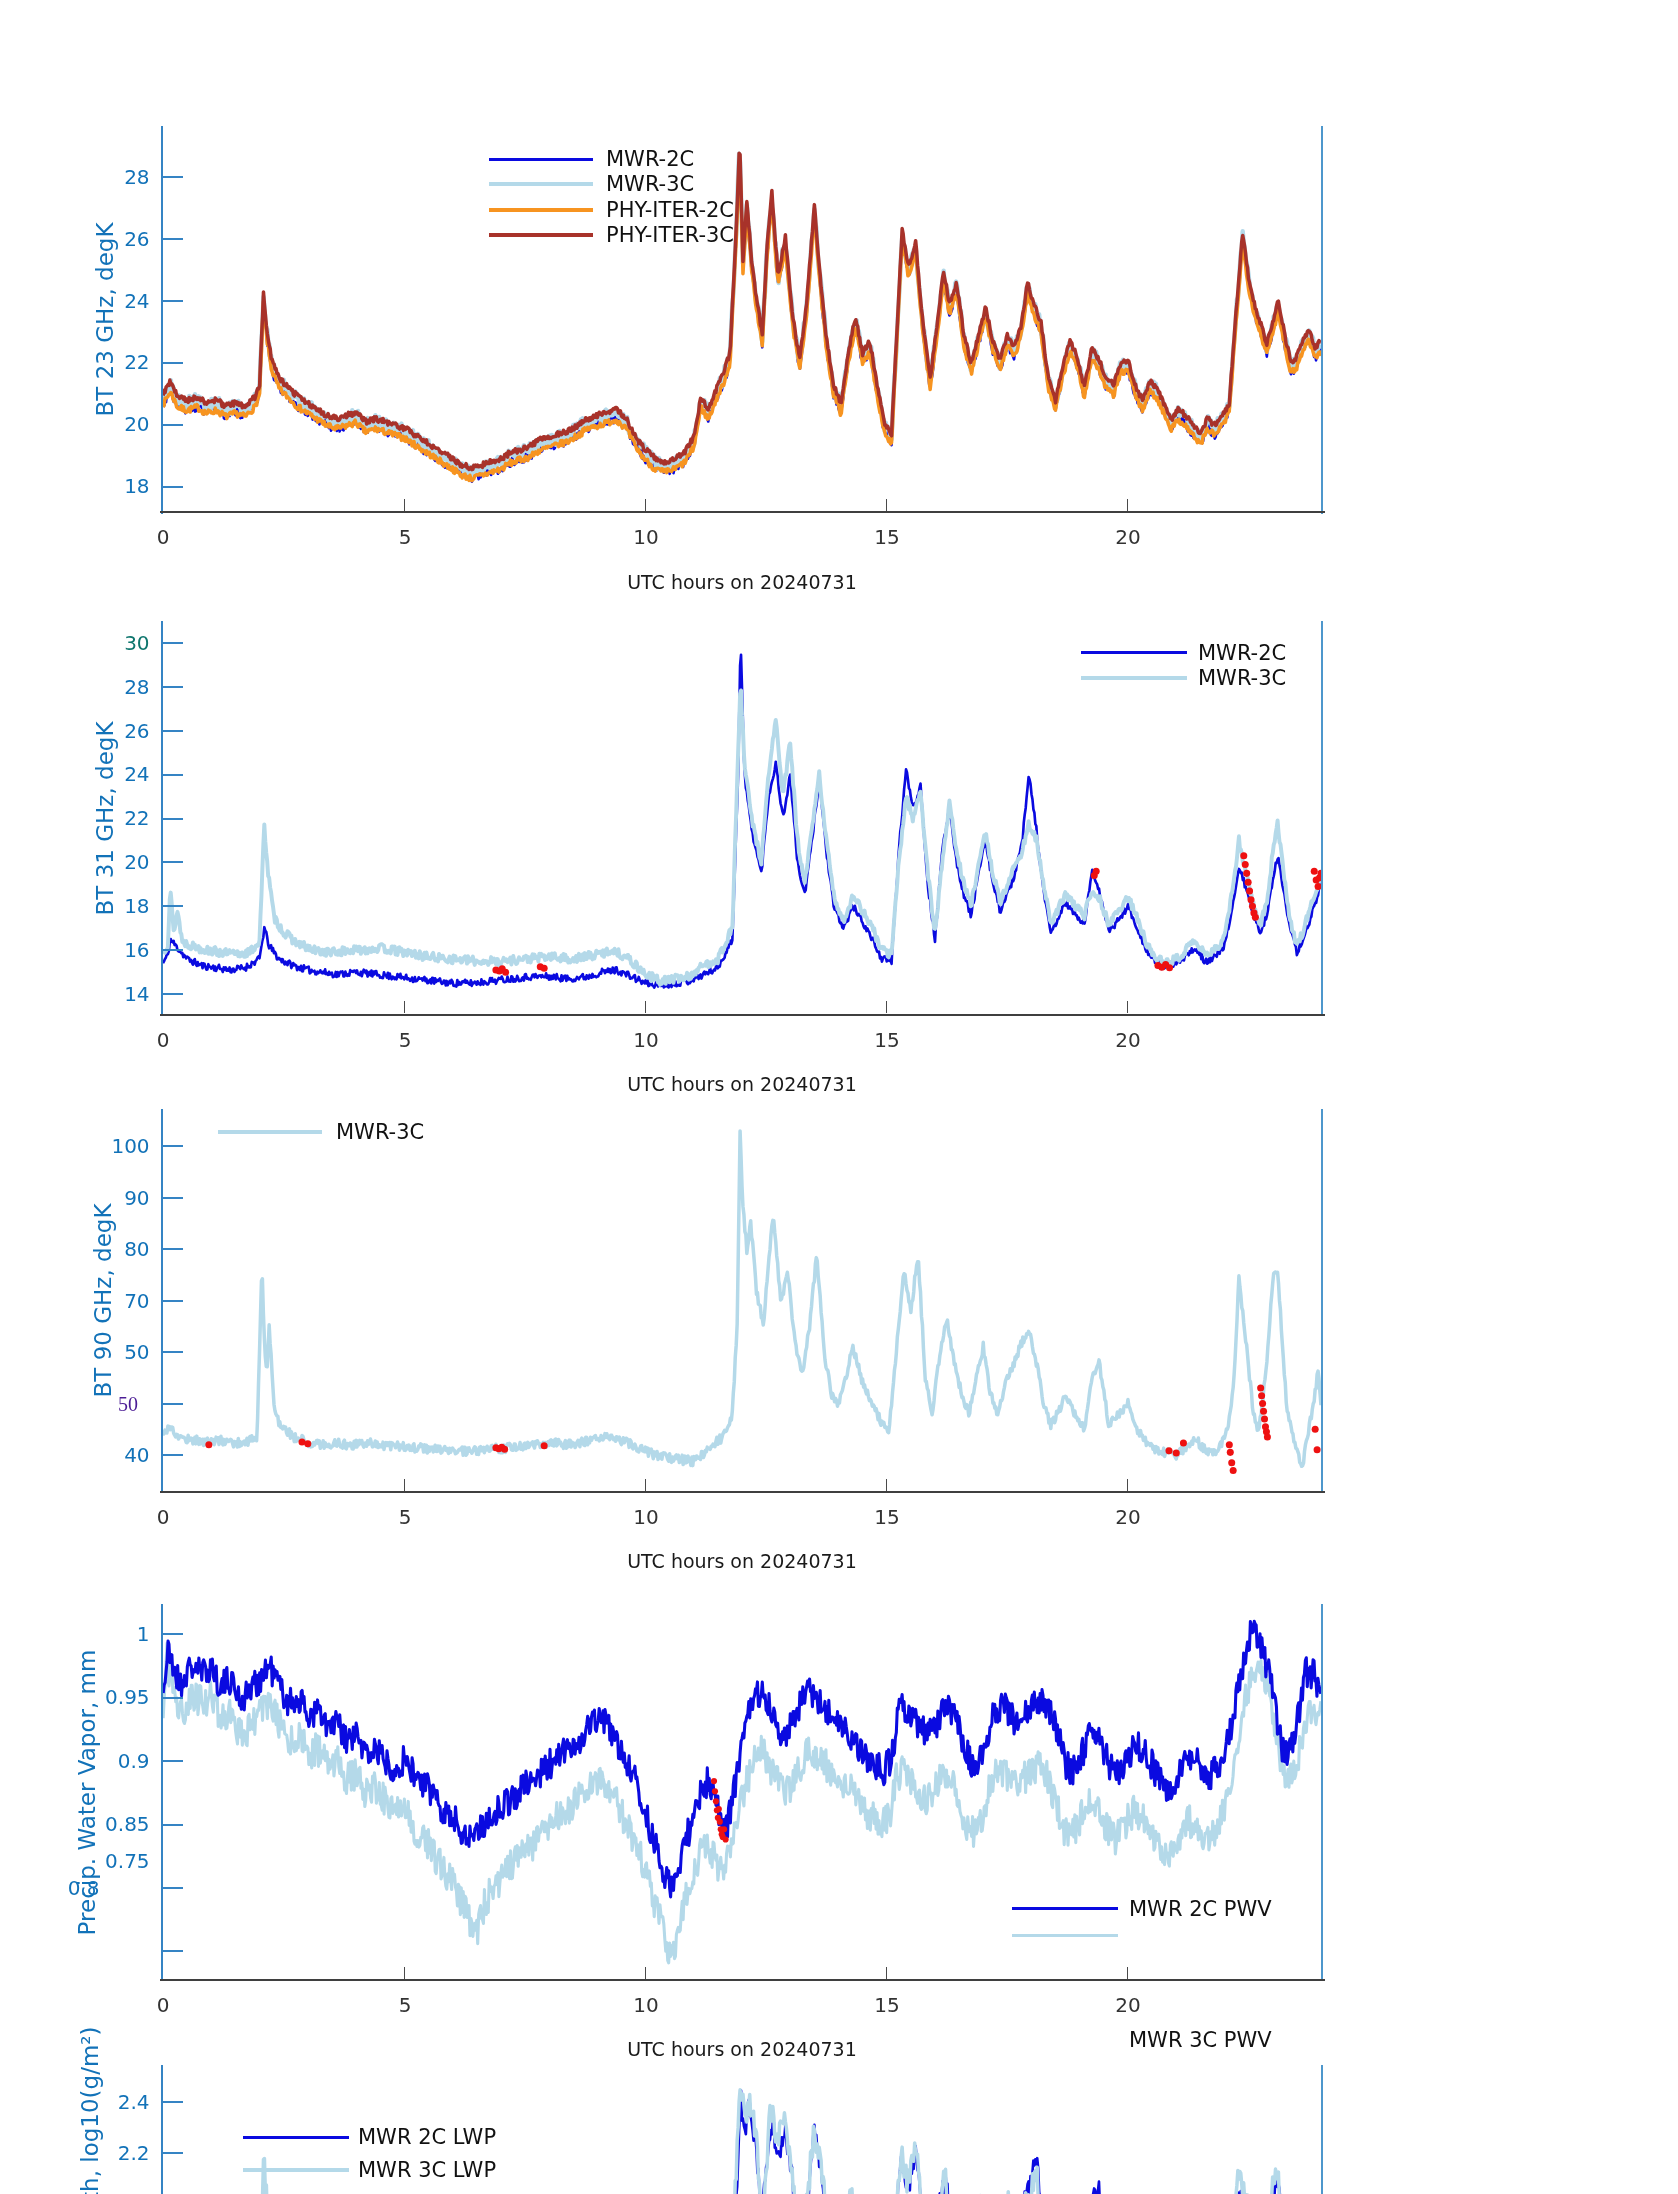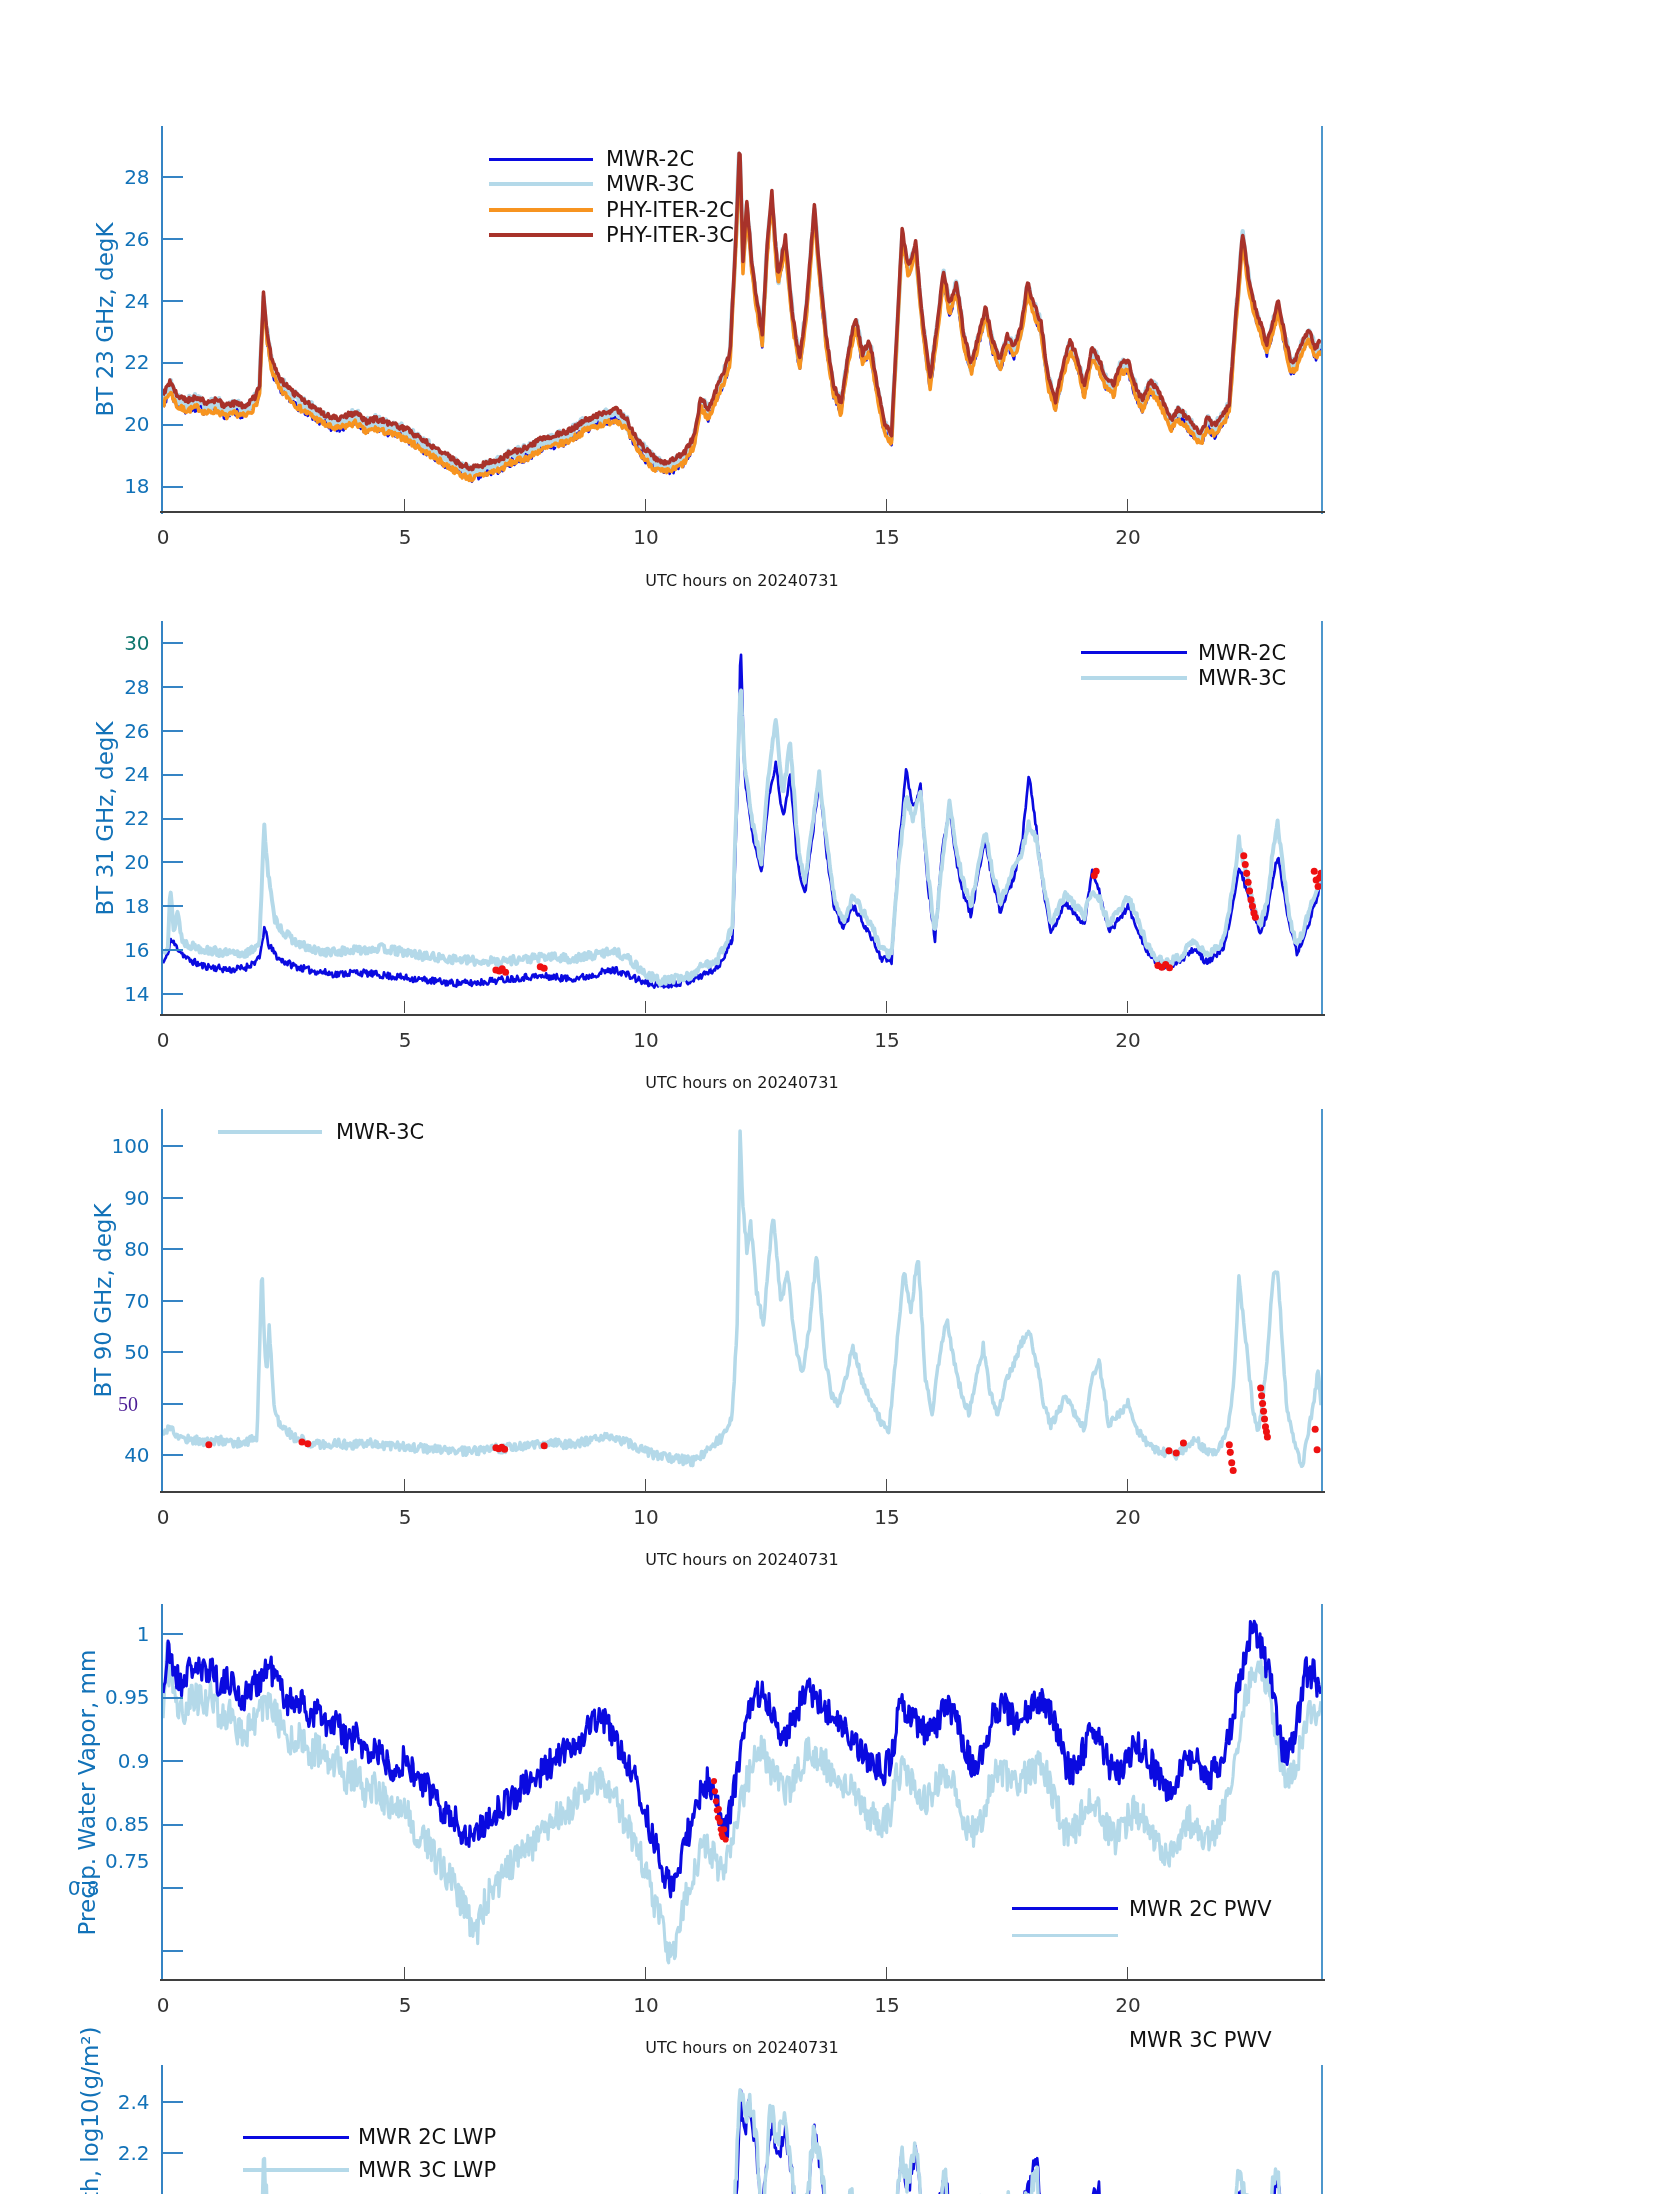--- a/index.html
+++ b/index.html
@@ -1,21 +1,21 @@
 <!DOCTYPE html>
 <html style="font-size:7px"><head>
 <meta charset="utf-8">
 <style>
   html,body{margin:0;padding:0;background:#ffffff;}
   body{width:1679px;height:2633px;position:relative;font-family:"DejaVu Sans","Liberation Sans",sans-serif;}
   #figure{position:absolute;left:0;top:0;width:1679px;height:2633px;}
   .panel{position:absolute;left:0;top:0;width:1679px;height:2633px;pointer-events:none;}
   .plot{position:absolute;overflow:hidden;}
   .ylabel{position:absolute;transform:rotate(-90deg);text-align:center;font-size:23px;height:31px;line-height:31px;white-space:nowrap;}
-  .xlabel{position:absolute;text-align:center;font-size:16px;white-space:nowrap;}
+  .xlabel{position:absolute;text-align:center;font-size:19px;white-space:nowrap;}
   .ytick-label{position:absolute;text-align:right;font-size:20px;line-height:26px;}
   .xtick-label{position:absolute;text-align:center;font-size:20px;line-height:26px;}
   .spine{position:absolute;}
   .tickmark{position:absolute;}
   .legend-line{position:absolute;}
   .legend-label{position:absolute;font-size:21px;line-height:28px;color:#111111;white-space:nowrap;}
 </style>
 </head>
 <body>
 

